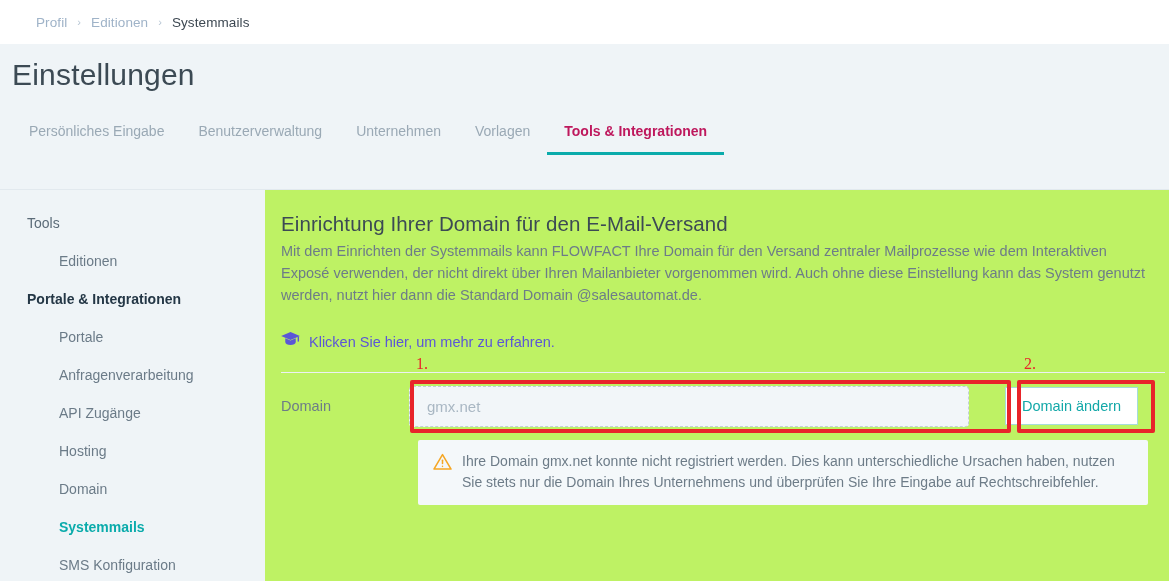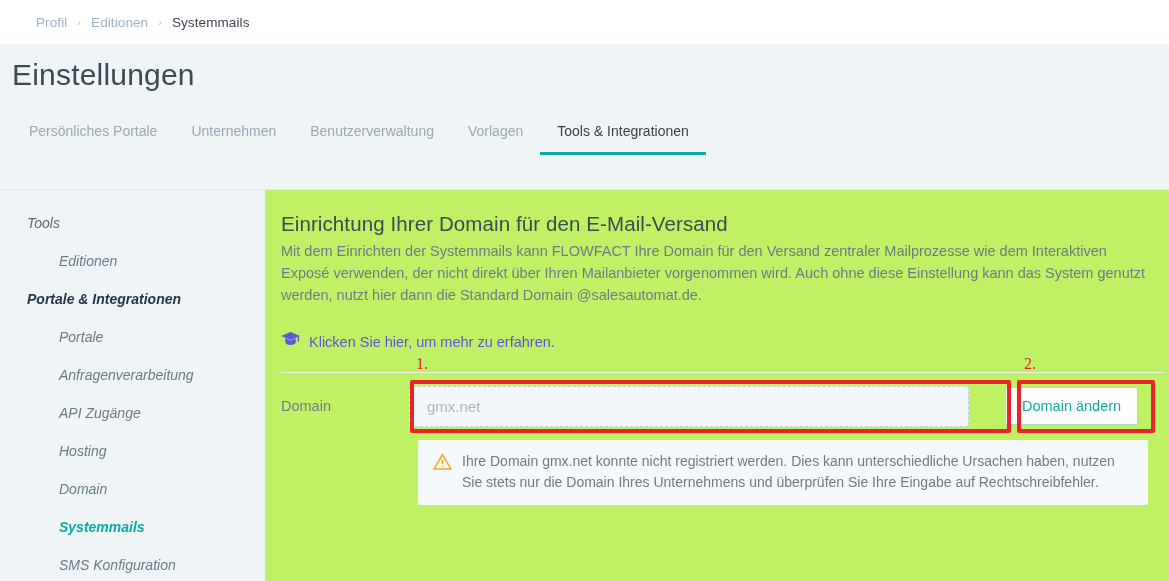--- a/index.html
+++ b/index.html
@@ -51,41 +51,40 @@
   }
   .tab {
     position:relative;
     padding:0 17px 14px 17px;
     font-size:14px;
     color:#9aa9b5;
     white-space:nowrap;
     line-height:20px;
     cursor:pointer;
   }
-  .tab.active { color:#404040; }
+  .tab.active { color:#be185d;font-weight:bold; }
   .tab.active::after {
     content:""; position:absolute; left:0; right:0; bottom:0;
     height:3px; background:#0aabab;
   }
   .tabs-divider {
     position:absolute; left:0; bottom:0; width:1169px; height:1px;
     background:#e2e9ee;
   }
 
   
   .body-area {
     position:absolute; left:0; top:190px; width:1169px; height:391px;
     background:#eff4f7;
   }
 
   .sidebar {
     position:absolute; left:0; top:0; width:265px; height:391px;
     background:#eff4f7;
     padding-top:14px;
-    font-style:italic;
   }
   .side-group {
     font-size:14px; color:#5b6b78; padding:10px 0 10px 27px;
     line-height:18px;
   }
   .side-group.bold { font-weight:700; color:#243746; }
   .side-item {
     font-size:14px; color:#6b7b88; padding:10px 0 10px 59px;
     line-height:18px; cursor:pointer; white-space:nowrap;
   }
@@ -193,23 +192,23 @@
     <span class="crumb">Profil</span>
     <span class="crumb-sep">›</span>
     <span class="crumb">Editionen</span>
     <span class="crumb-sep">›</span>
     <span class="crumb active">Systemmails</span>
   </div>
 
   <div class="header-band">
     <div class="page-title">Einstellungen</div>
     <div class="tabs">
-      <div class="tab">Persönliches Portale</div>
+      <div class="tab">Persönliches Eingabe</div>
+      <div class="tab">Benutzerverwaltung</div>
       <div class="tab">Unternehmen</div>
-      <div class="tab">Benutzerverwaltung</div>
       <div class="tab">Vorlagen</div>
       <div class="tab active">Tools &amp; Integrationen</div>
     </div>
     <div class="tabs-divider"></div>
   </div>
 
   <div class="body-area">
 
     <div class="sidebar">
       <div class="side-group">Tools</div>

